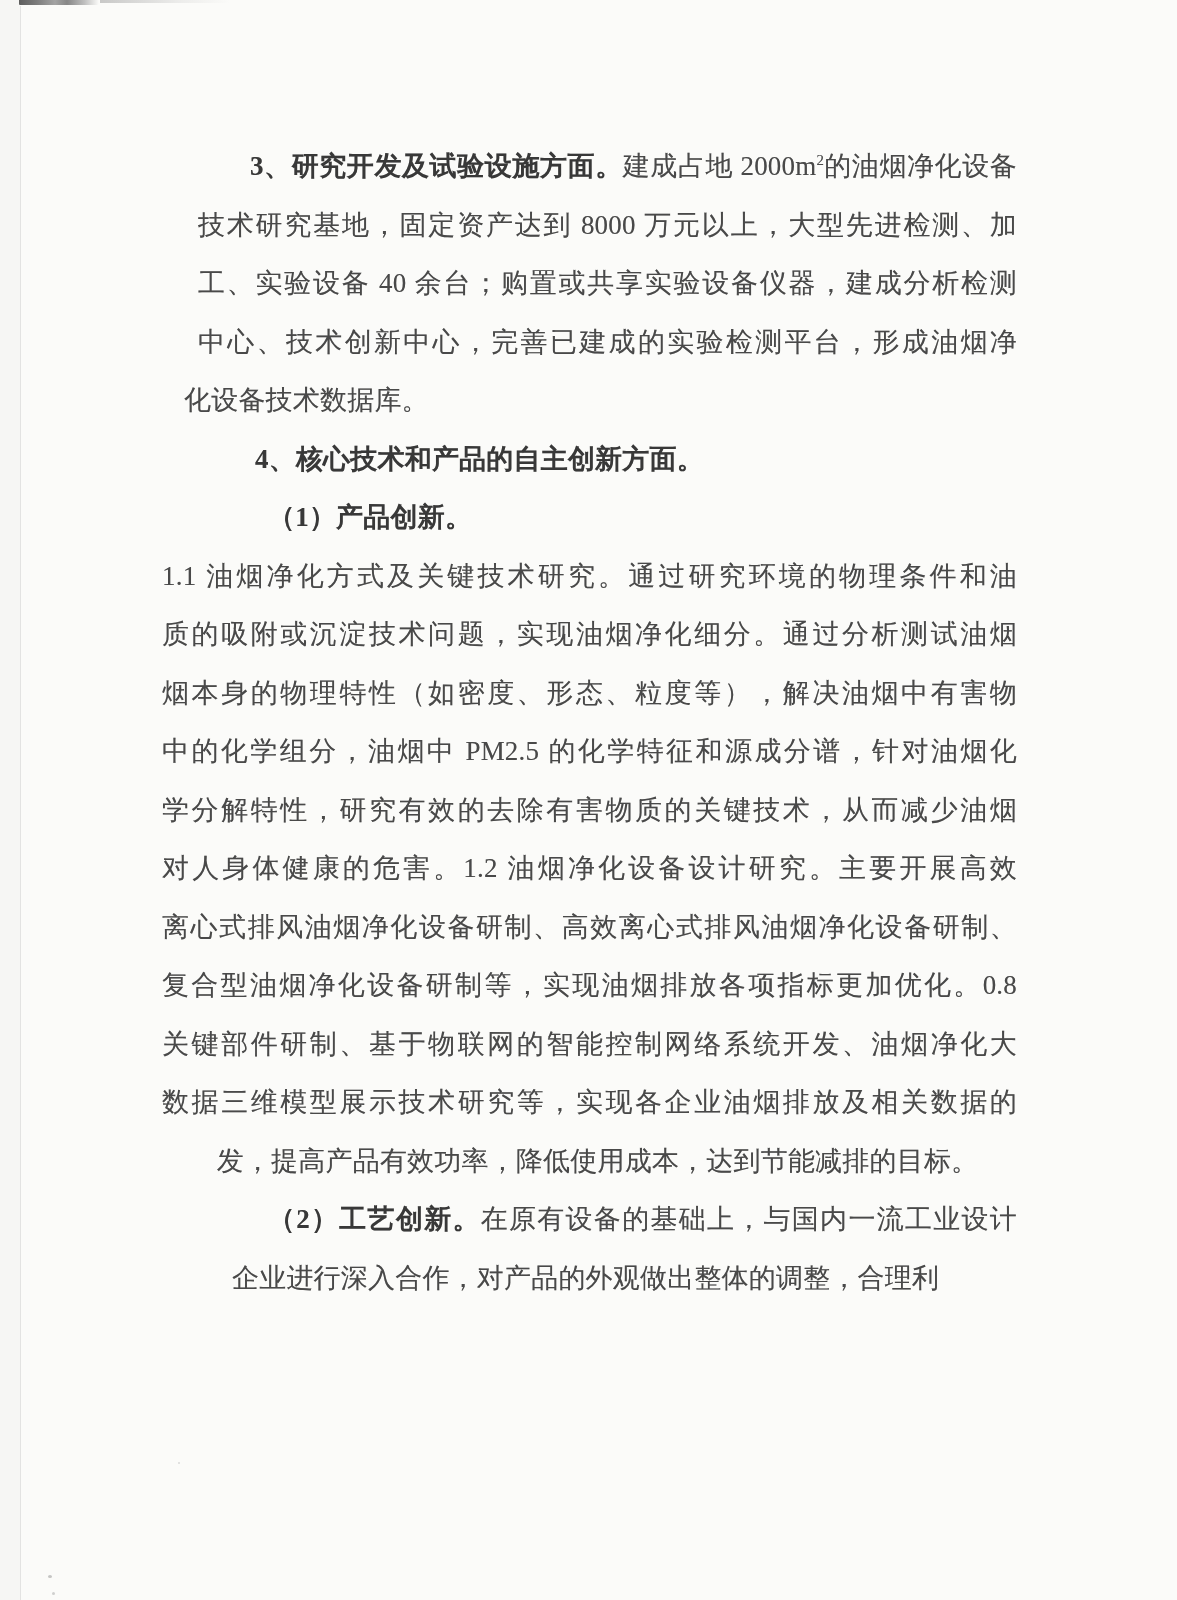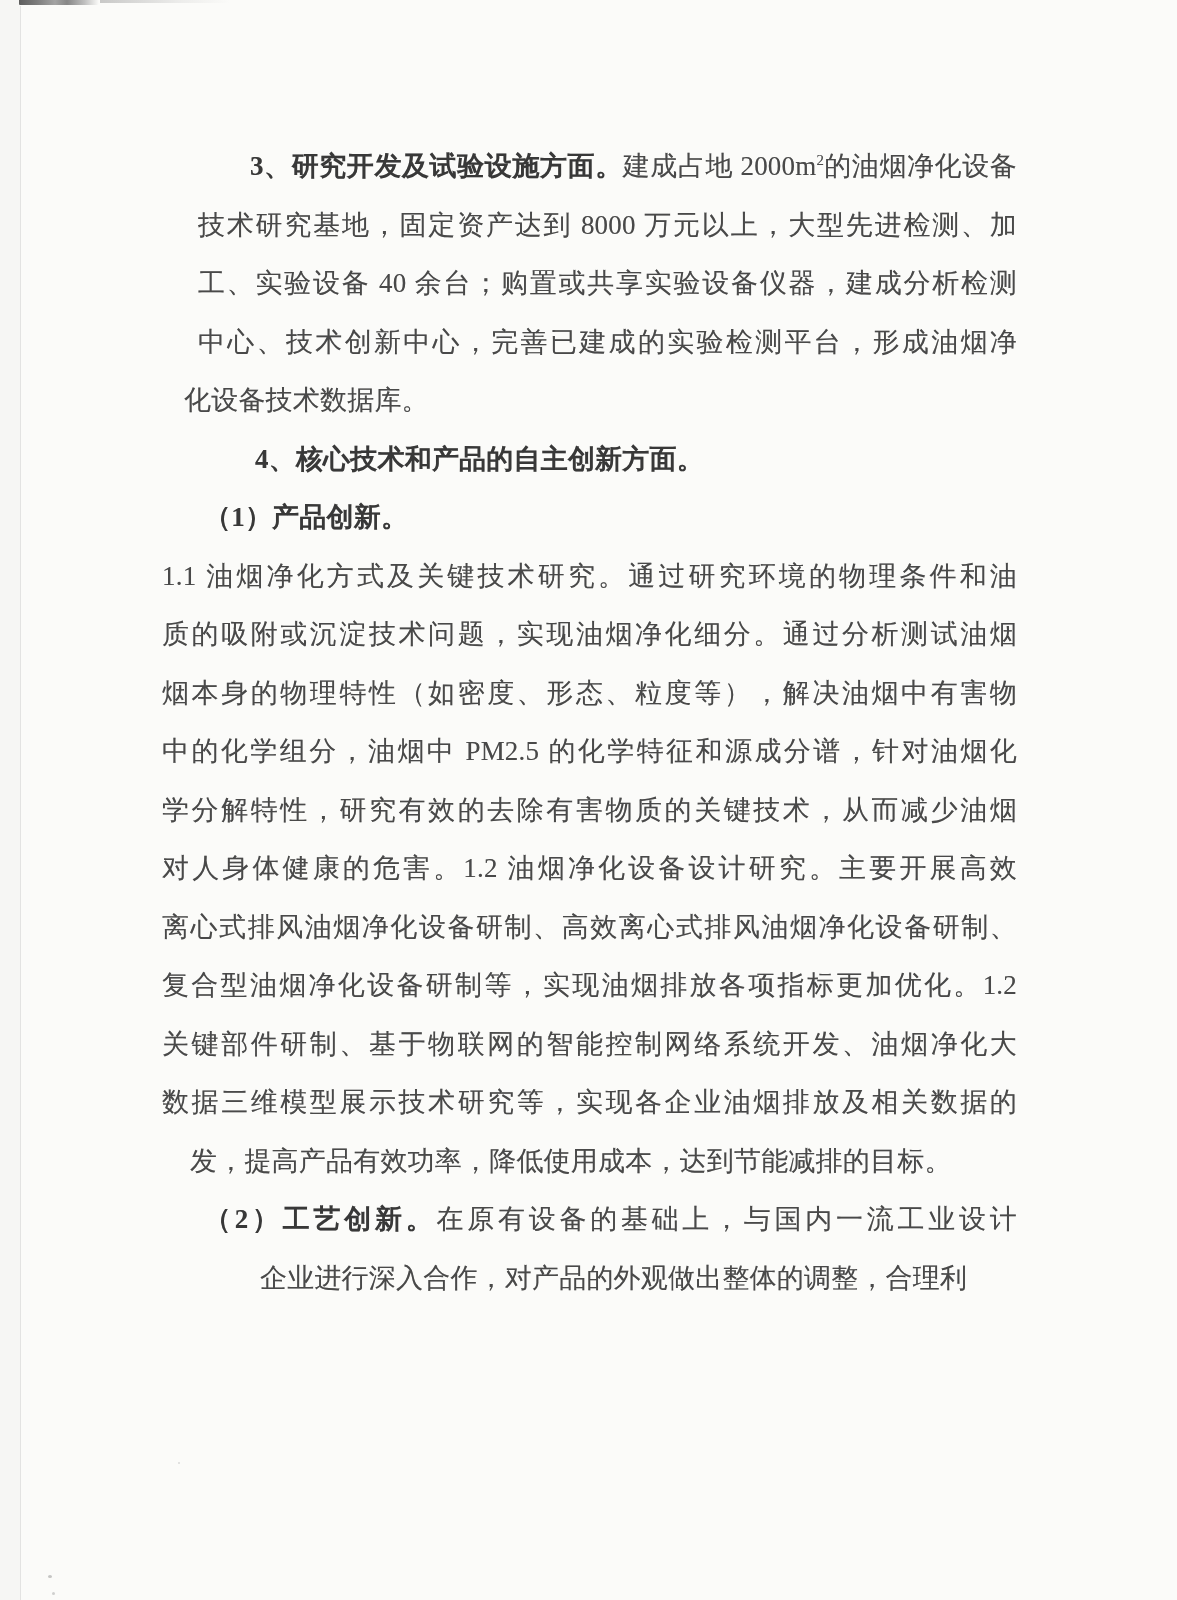--- a/index.html
+++ b/index.html
@@ -54,23 +54,23 @@
   .para { margin: 0; }
   .line { white-space: normal; }
   .j { text-align: justify; text-align-last: justify; }
   .b { font-weight: bold; color: #383838; }
   sup { font-size: 0.55em; line-height: 0; vertical-align: super; letter-spacing: 0; }
 
   .ind-a { margin-left: 100px; }  
   .ml-a  { margin-left: 48px;  }  
   .ml-b  { margin-left: 34px;  }  
   .ml-c  { margin-left: 105px; }  
-  .ml-d  { margin-left: 54px; }  
-  .ml-e  { margin-left: 40px;  }  
-  .ml-f  { margin-left: 110px; }  
+  .ml-d  { margin-left: 118px; }  
+  .ml-e  { margin-left: 28px; text-align: center;  }  
+  .ml-f  { margin-left: 82px; }  
   .ml-g  { margin-left: 12px;  }  
 </style>
 </head>
 <body>
 
 <div class="page">
 
   <div class="edge-strip"></div>
   <div class="edge-line"></div>
   <div class="smudge"></div>
@@ -95,21 +95,21 @@
     </div>
 
     <div class="para">
       <div class="line j ml-g"><span>1.1 油烟净化方式及关键技术研究。通过研究环境的物理条件和油</span></div>
       <div class="line j ml-g"><span>质的吸附或沉淀技术问题，实现油烟净化细分。通过分析测试油烟</span></div>
       <div class="line j ml-g"><span>烟本身的物理特性（如密度、形态、粒度等），解决油烟中有害物</span></div>
       <div class="line j ml-g"><span>中的化学组分，油烟中 PM2.5 的化学特征和源成分谱，针对油烟化</span></div>
       <div class="line j ml-g"><span>学分解特性，研究有效的去除有害物质的关键技术，从而减少油烟</span></div>
       <div class="line j ml-g"><span>对人身体健康的危害。1.2 油烟净化设备设计研究。主要开展高效</span></div>
       <div class="line j ml-g"><span>离心式排风油烟净化设备研制、高效离心式排风油烟净化设备研制、</span></div>
-      <div class="line j ml-g"><span>复合型油烟净化设备研制等，实现油烟排放各项指标更加优化。1.2</span></div>
+      <div class="line j ml-g"><span>复合型油烟净化设备研制等，实现油烟排放各项指标更加优化。0.8</span></div>
       <div class="line j ml-g"><span>关键部件研制、基于物联网的智能控制网络系统开发、油烟净化大</span></div>
       <div class="line j ml-g"><span>数据三维模型展示技术研究等，实现各企业油烟排放及相关数据的</span></div>
       <div class="line ml-e"><span>发，提高产品有效功率，降低使用成本，达到节能减排的目标。</span></div>
     </div>
 
     <div class="para">
       <div class="line j ml-d"><span class="b">（2）工艺创新。</span><span>在原有设备的基础上，与国内一流工业设计</span></div>
       <div class="line ml-f"><span>企业进行深入合作，对产品的外观做出整体的调整，合理利</span></div>
     </div>
 

